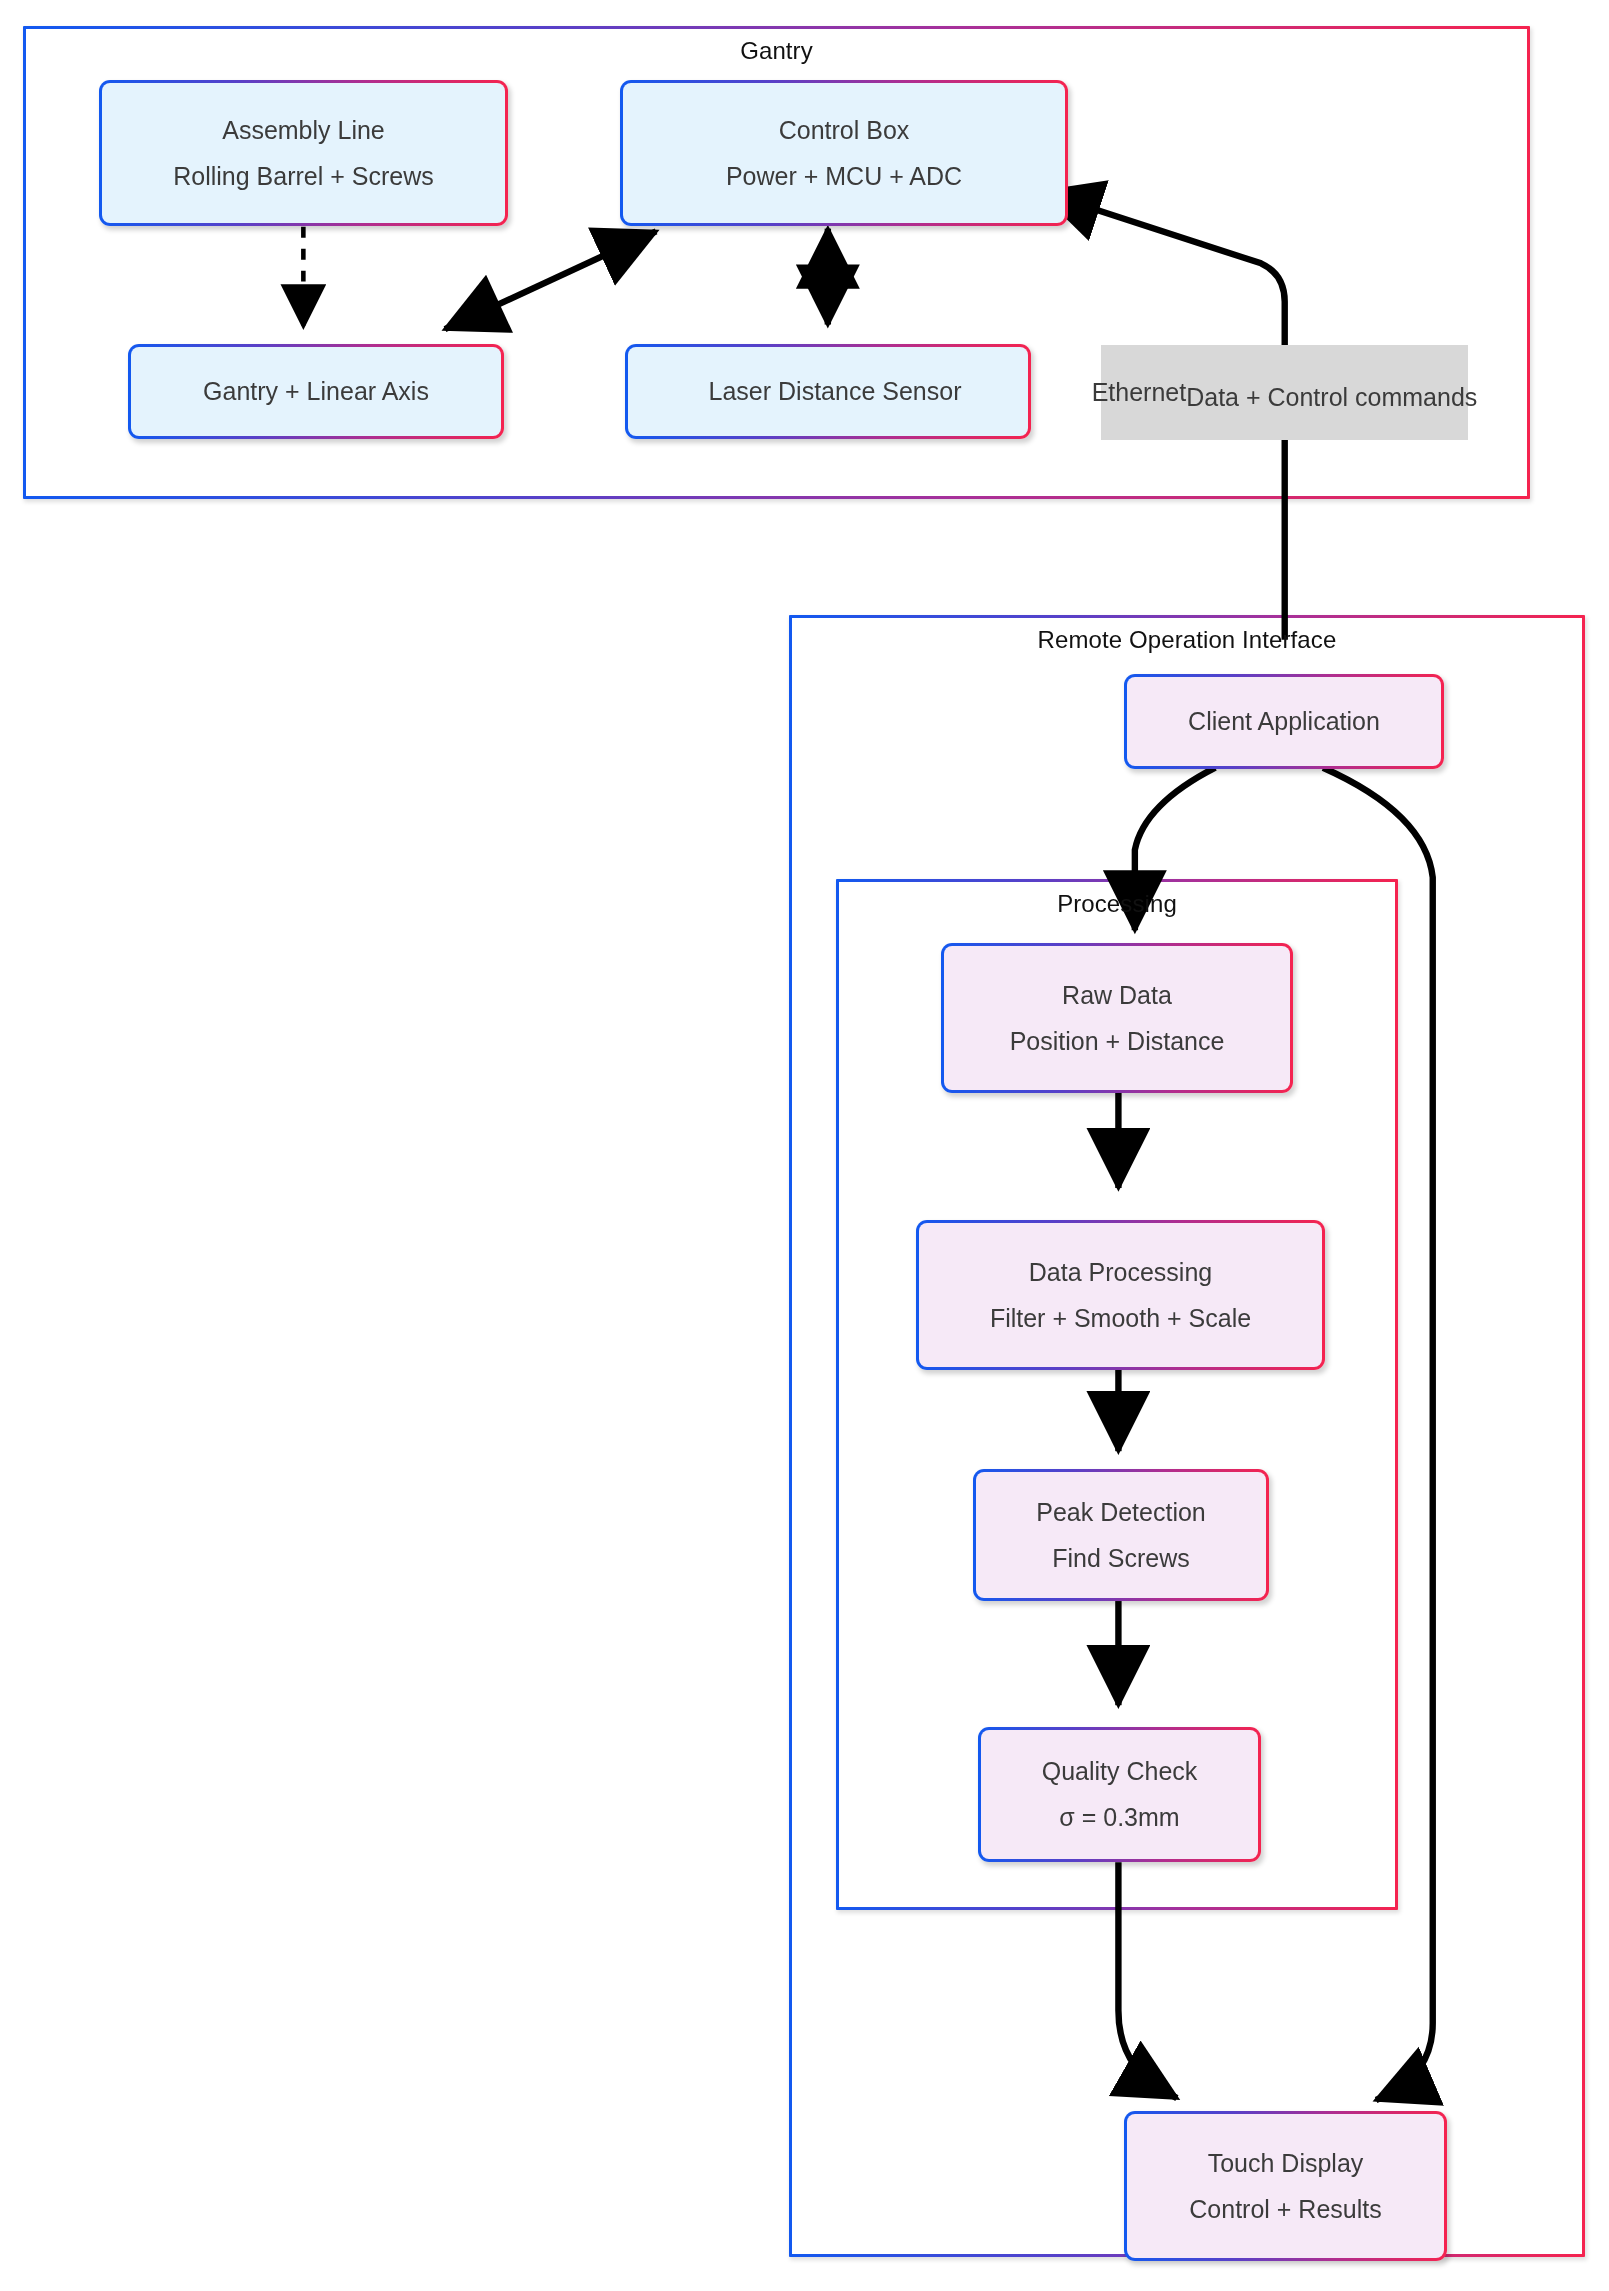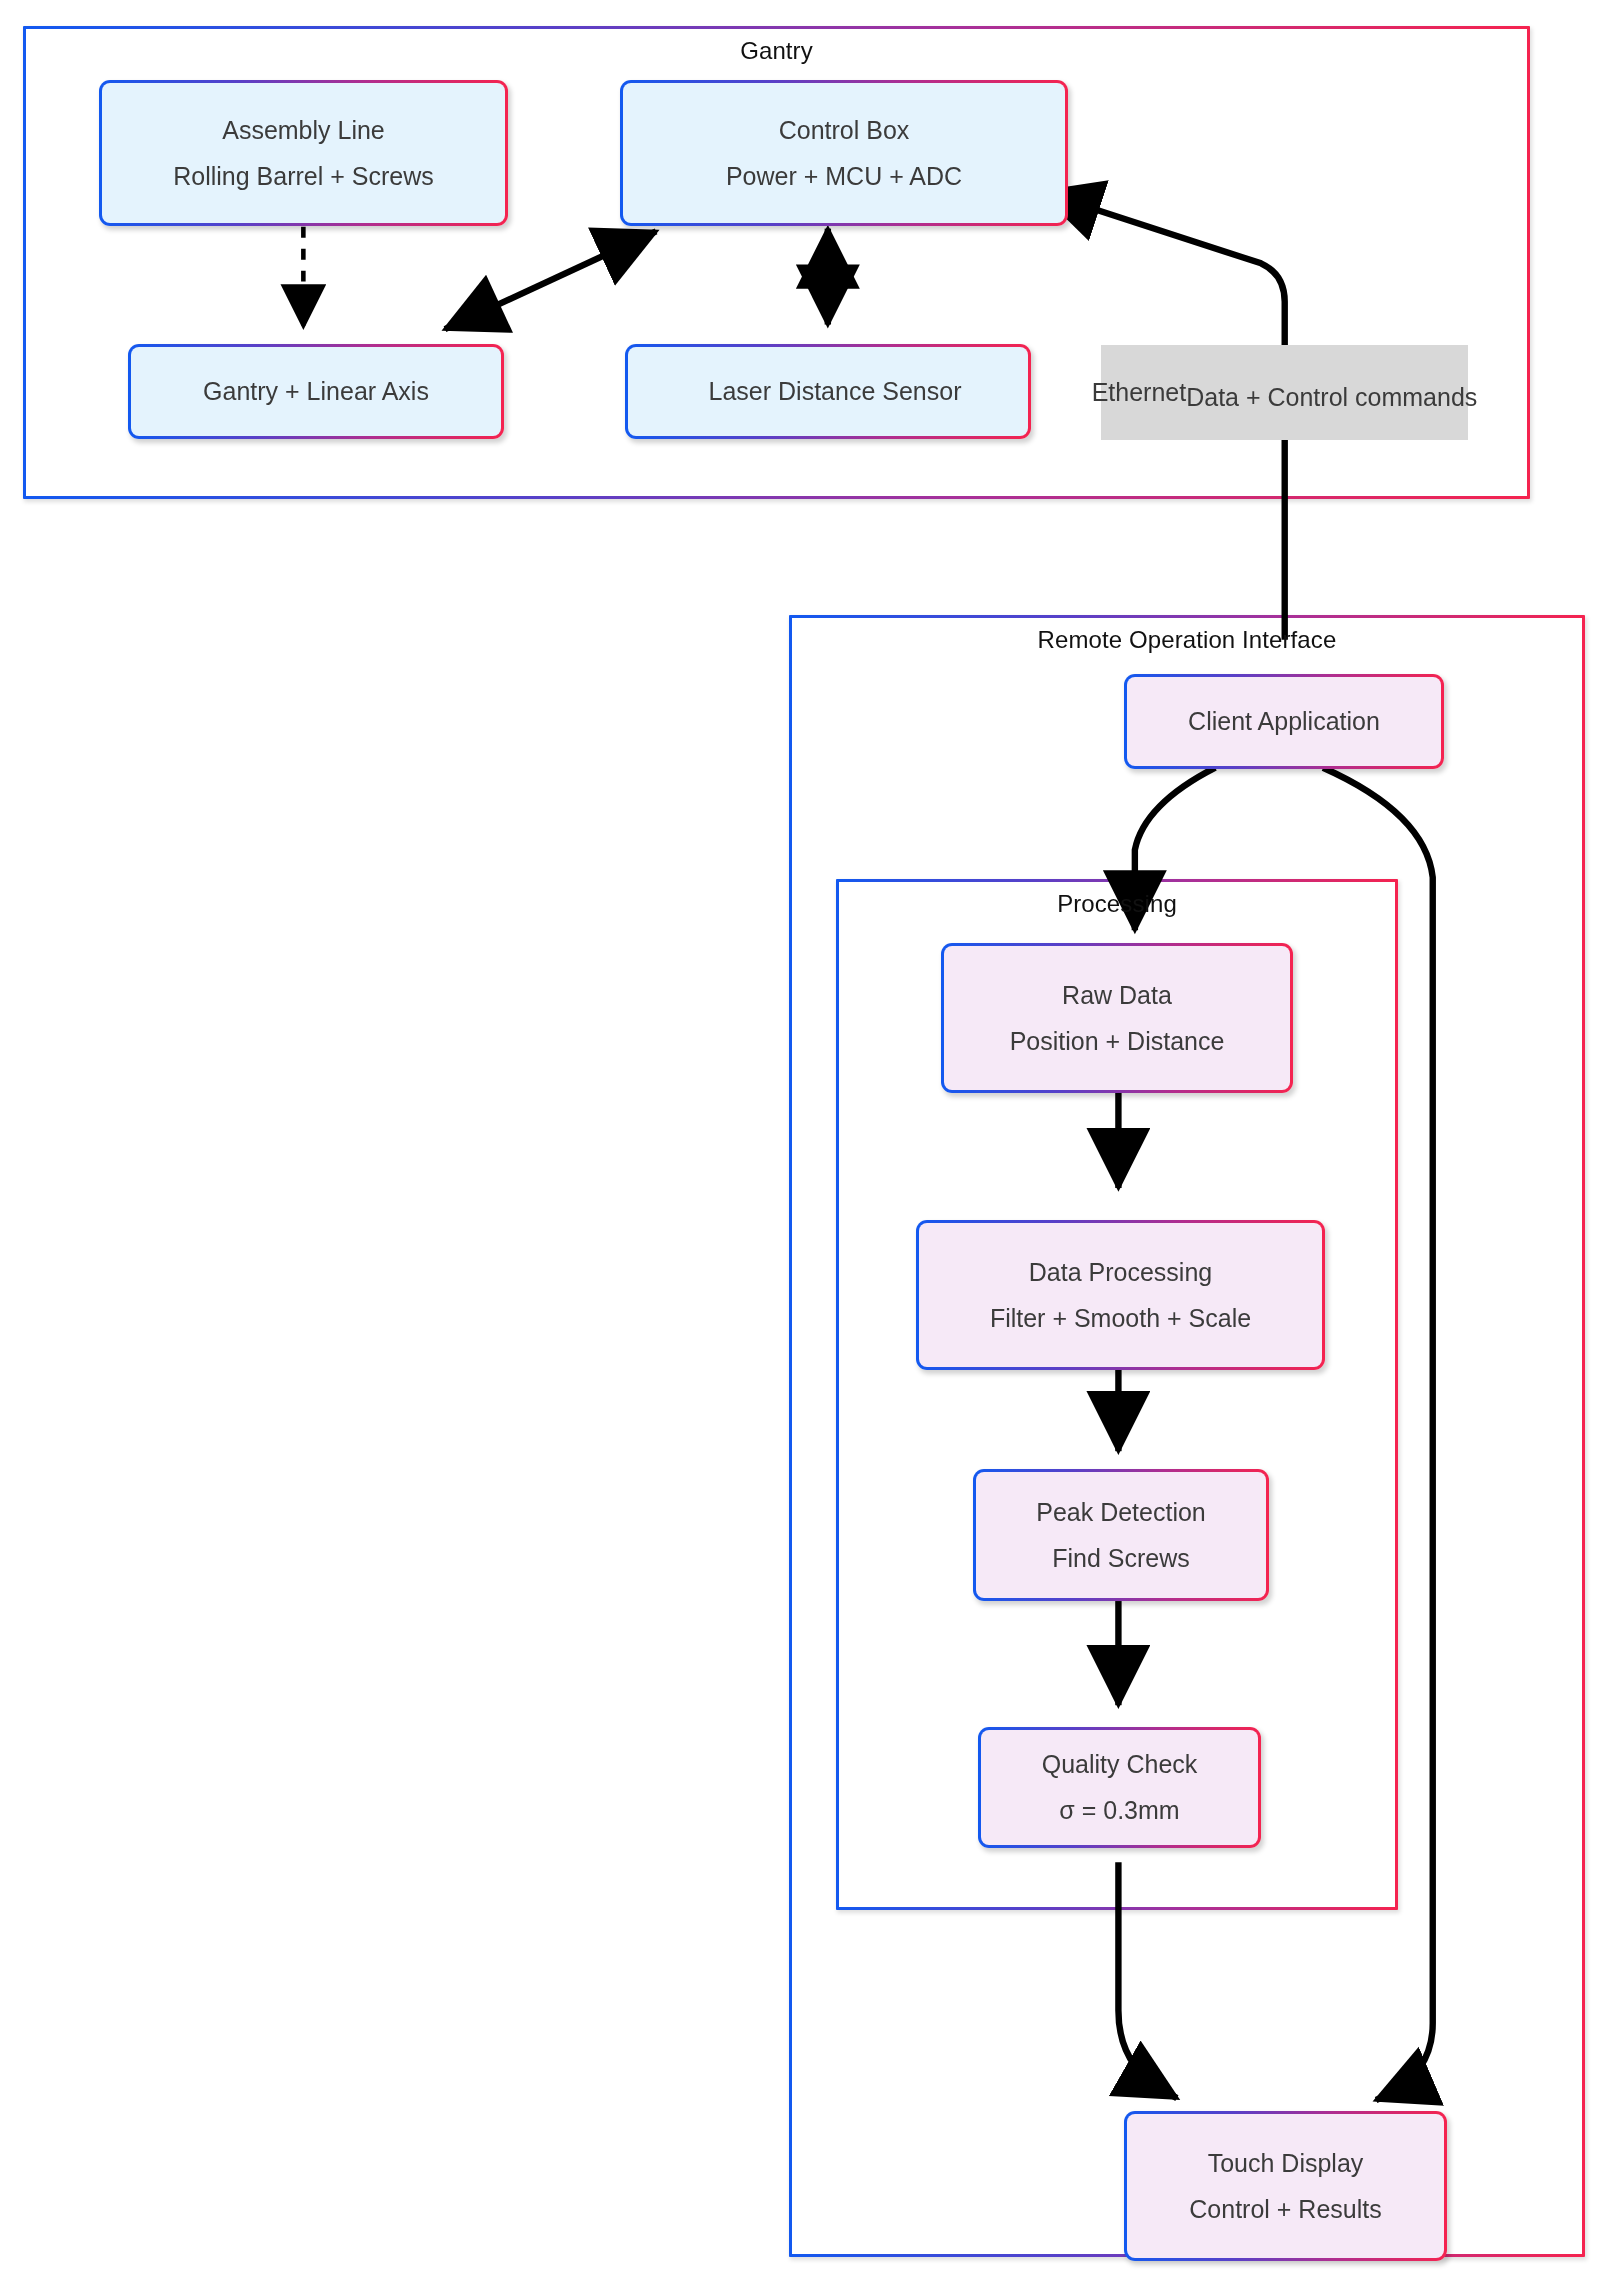--- a/index.html
+++ b/index.html
@@ -211,21 +211,21 @@
   <div class="node pink" style="left:916px; top:1206px; width:409px; height:150px;margin-top:14px;">
     <span class="ln">Data Processing</span>
     <span class="ln">Filter + Smooth + Scale</span>
   </div>
 
   <div class="node pink" style="left:973px; top:1469px; width:296px; height:132px;">
     <span class="ln">Peak Detection</span>
     <span class="ln">Find Screws</span>
   </div>
 
-  <div class="node pink" style="left:978px; top:1727px; width:283px; height:121px;">
+  <div class="node pink" style="left:978px; top:1727px; width:283px; height:135px;">
     <span class="ln">Quality Check</span>
     <span class="ln">σ = 0.3mm</span>
   </div>
 
   <div class="node pink" style="left:1124px; top:2111px; width:323px; height:150px;">
     <span class="ln">Touch Display</span>
     <span class="ln">Control + Results</span>
   </div>
 
 </div>

